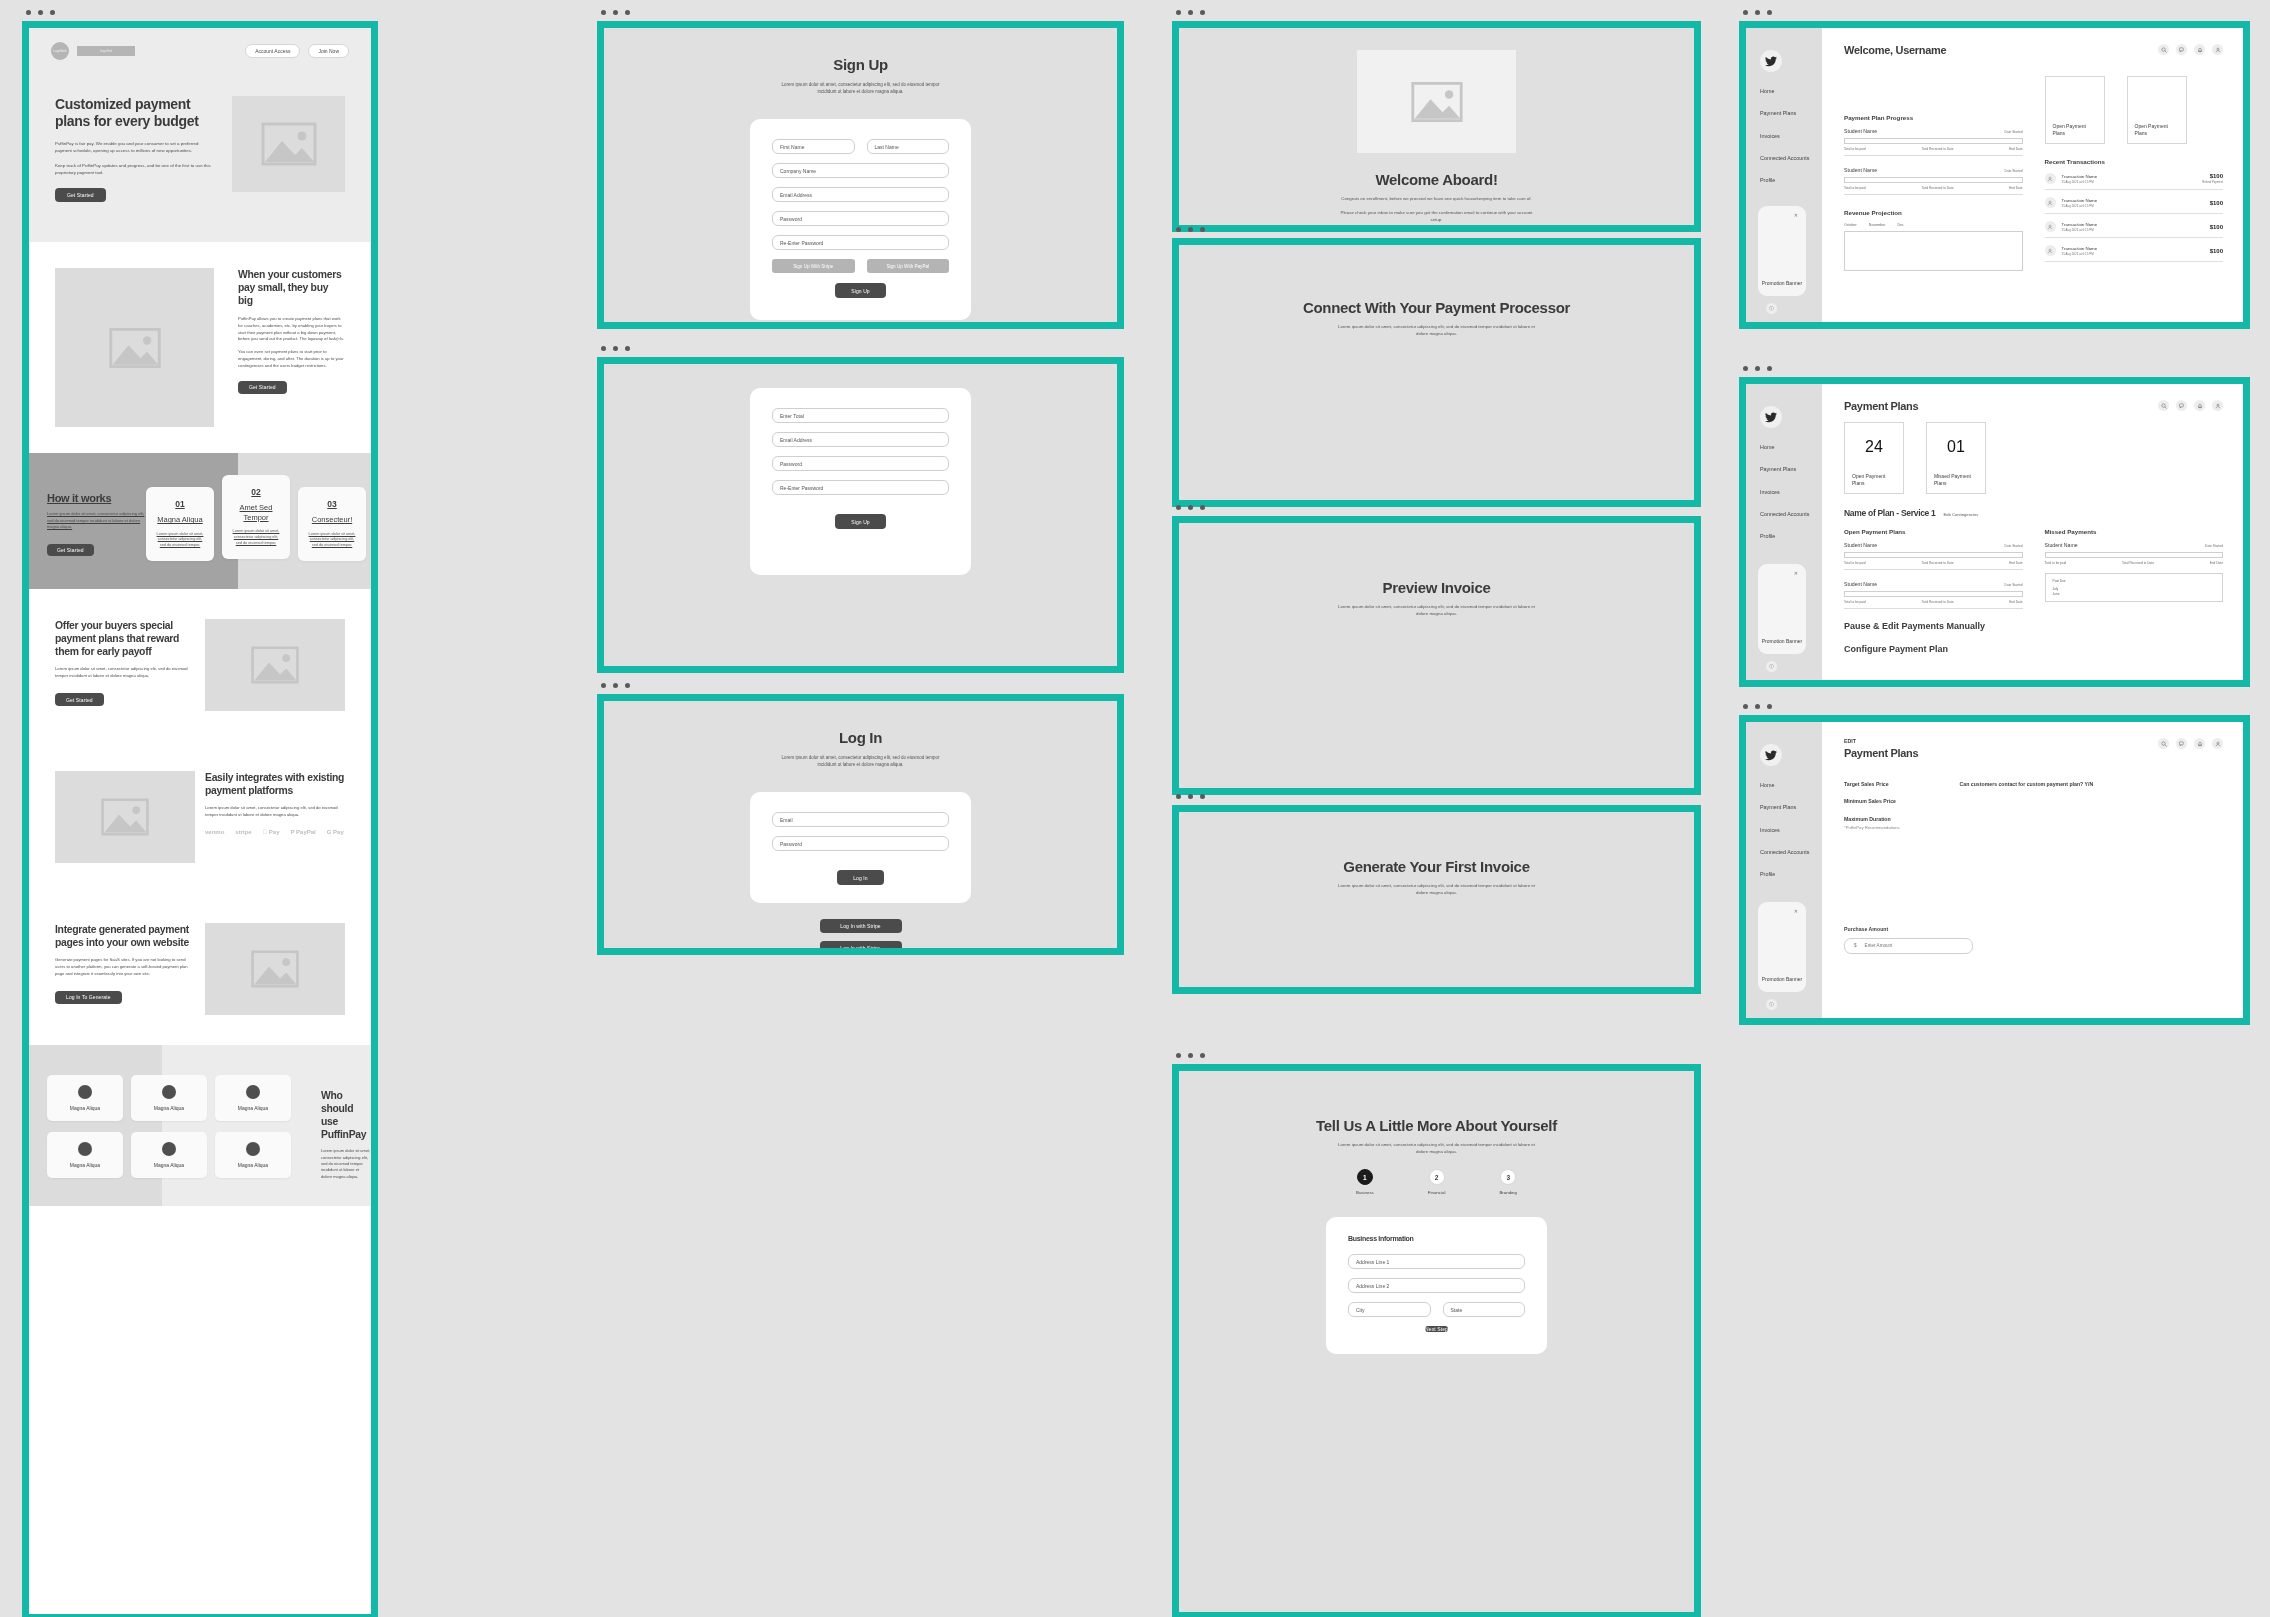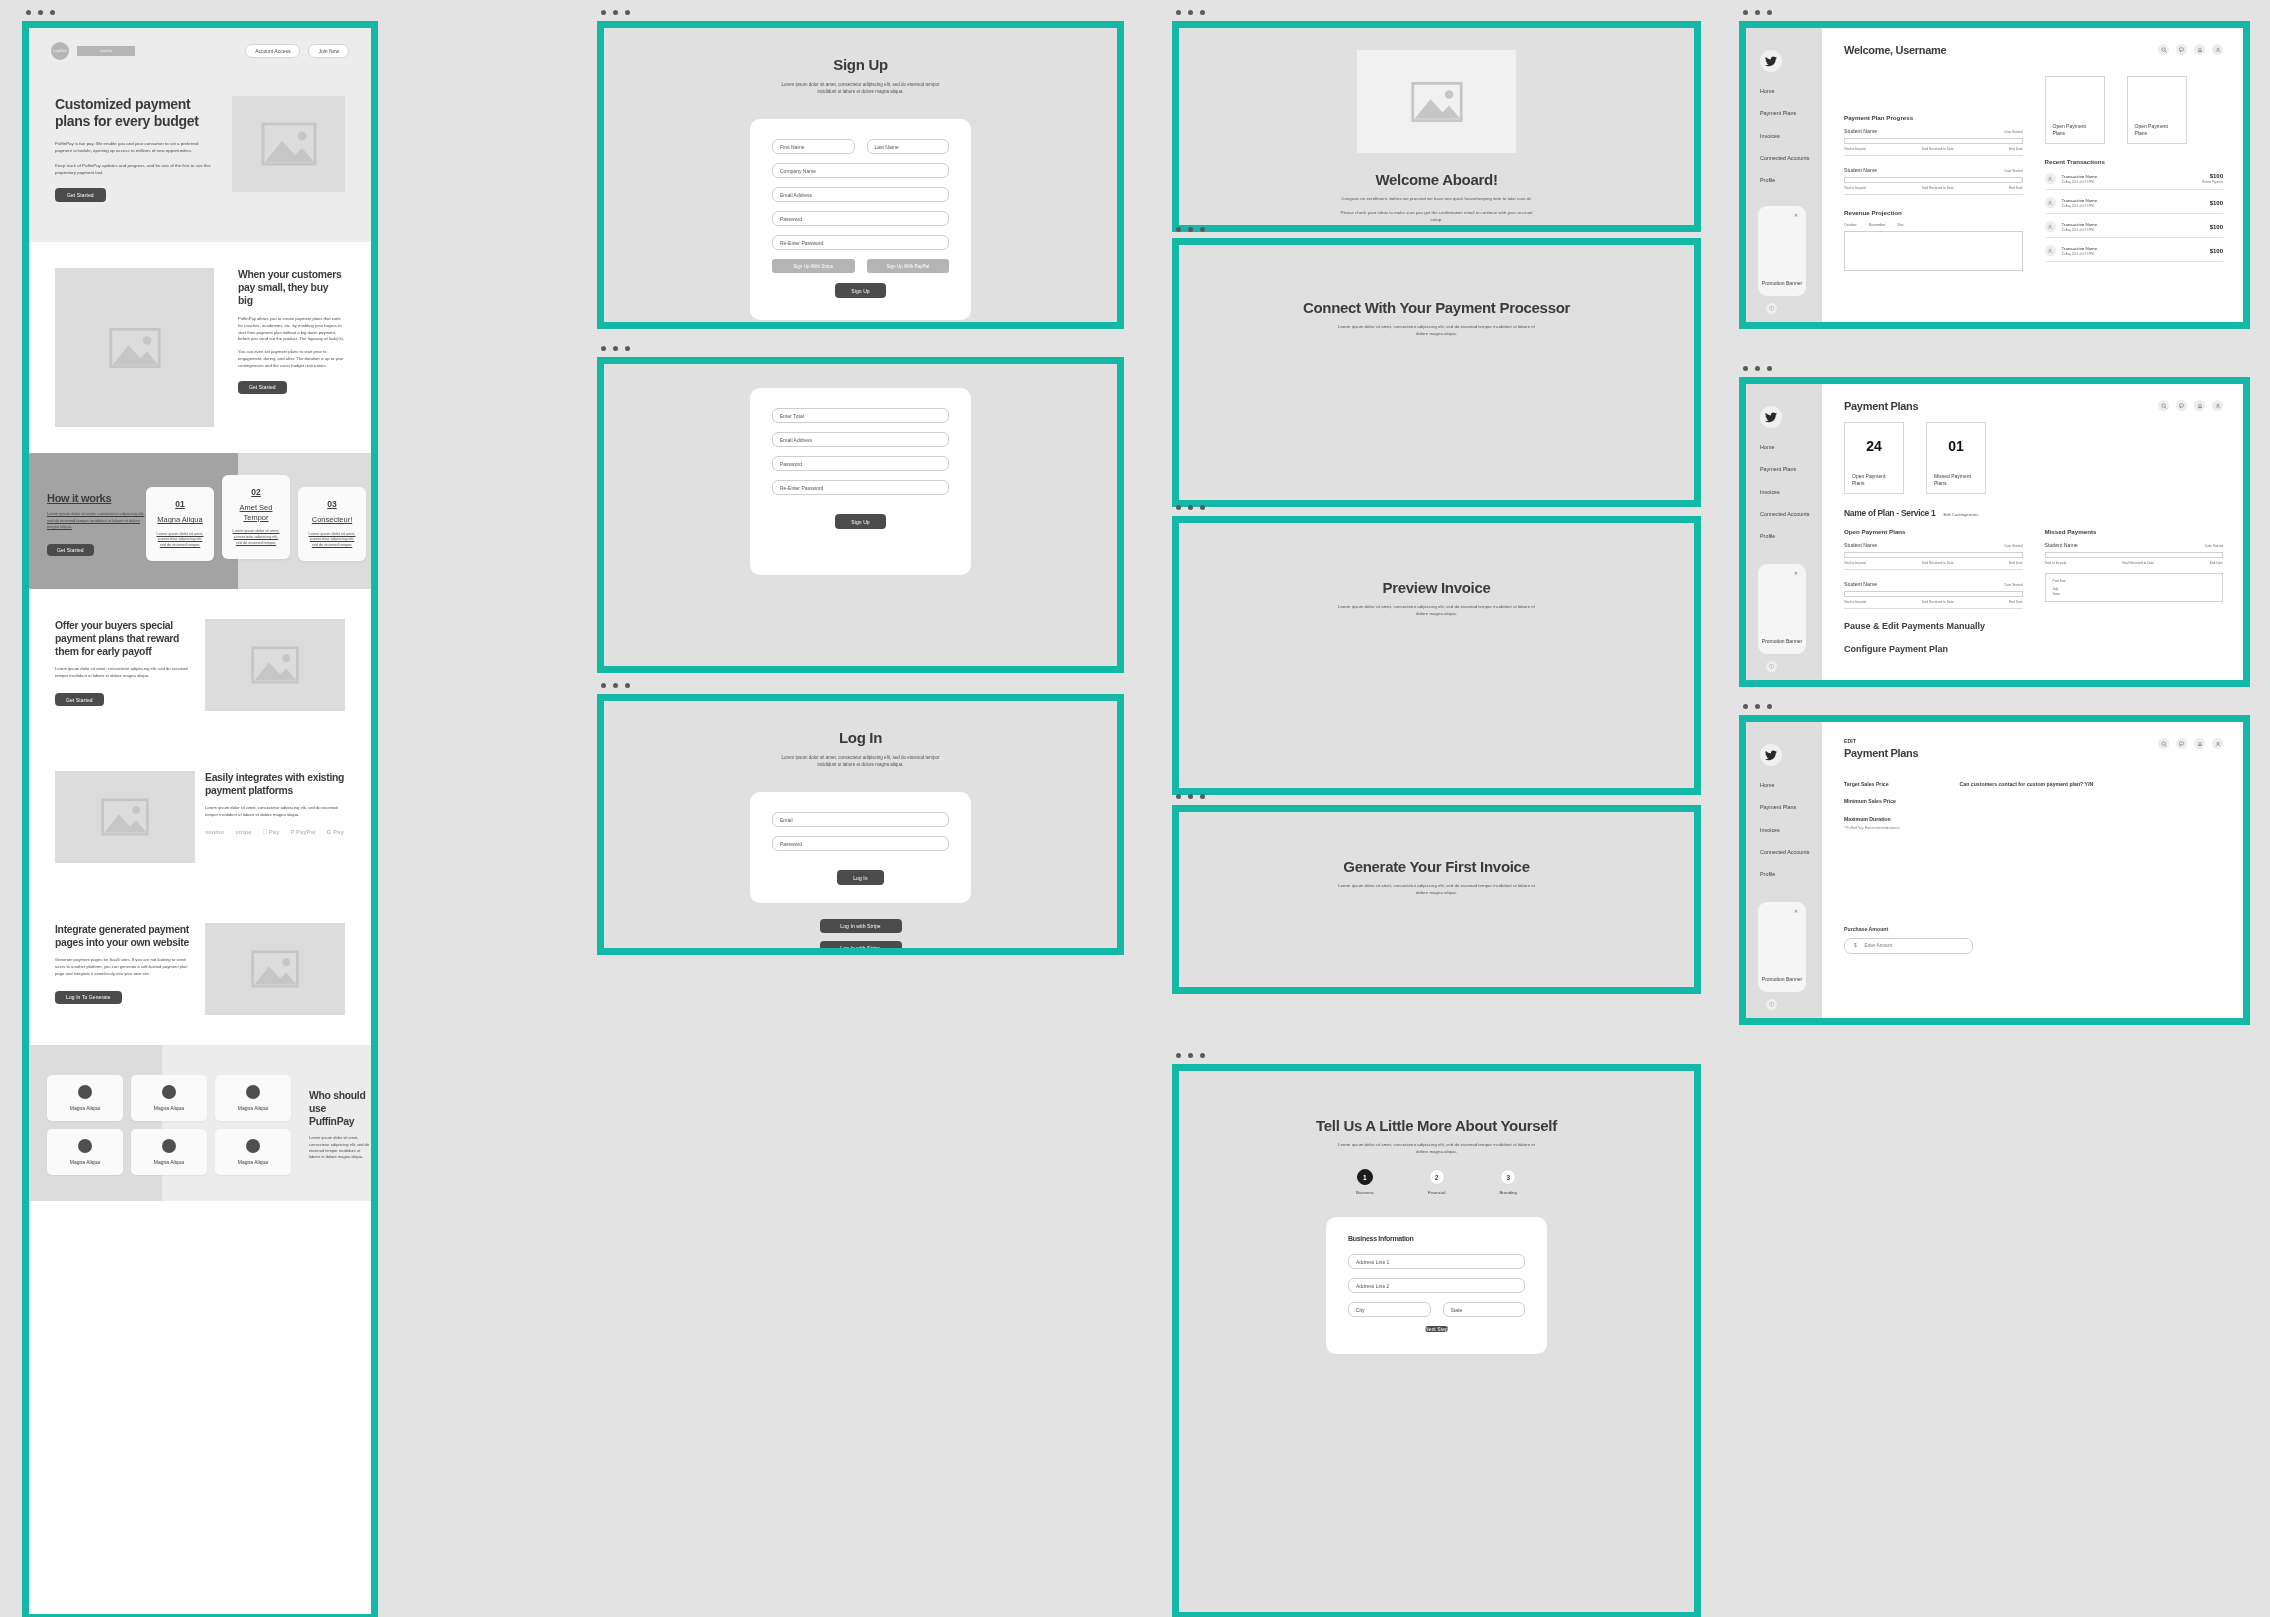--- a/index.html
+++ b/index.html
@@ -79,21 +79,21 @@
   .sec3 { background:#fff; padding:30px 26px; display:flex; gap:10px; align-items:flex-start; }
   .sec3 h2 { font-size:10.4px; line-height:1.25; margin-bottom:8px; }
   .sec3 p { font-size:4.2px; line-height:1.6; color:#4d4d4d; margin-bottom:8px; }
   .sec3 .btn-dark { height:13px; padding:0 11px; }
   .sec3 .txt { width:159px; }
   .sec3 .img-ph { width:159px; height:92px; }
   .paylogos { display:flex; gap:11px; align-items:center; margin-top:10px;
               color:#bdbdbd; font-size:6px; font-weight:bold; }
   .paylogos span { white-space:nowrap; }
 
-  .who { background:#ececec; padding:30px 0 26px 18px; display:flex; gap:18px;
+  .who { background:#ececec; padding:30px 0 26px 18px; display:flex; gap:30px;
          position:relative; }
   .who-shade { position:absolute; left:0; top:0; width:133px; height:100%; background:#dcdcdc; }
   .who-grid { display:grid; grid-template-columns:repeat(3,76px); gap:8px;
               position:relative; z-index:2; }
   .who-card { background:#fafafa; border-radius:5px; height:46px; display:flex;
               flex-direction:column; align-items:center; justify-content:center; gap:6px;
               box-shadow:0 1px 2px rgba(0,0,0,.05); }
   .who-card .dot { width:14px; height:14px; border-radius:50%; background:#4f4f4f; }
   .who-card .nm { font-size:5px; color:#3c3c3c; }
   .who-txt { position:relative; z-index:2; width:100px; padding-top:14px; }
@@ -182,21 +182,21 @@
   .topicons { position:absolute; right:20px; top:16px; display:flex; gap:7px; }
   .ic { width:11px; height:11px; border-radius:50%; background:#ededed;
         display:flex; align-items:center; justify-content:center; }
   .page-title { font-size:11px; margin-bottom:10px; }
   .eyebrow { font-size:5.2px; font-weight:bold; color:#3c3c3c; margin-bottom:3px; }
 
   .cards2 { display:flex; gap:22px; margin:10px 0 14px; }
   .stat-card { width:60px; height:68px; border:1px solid #d6d6d6; background:#fff;
                display:flex; flex-direction:column; justify-content:flex-end; padding:7px; }
   .stat-card.tall { height:72px; }
-  .stat-card .big { font-size:14px; font-weight:bold; color:#111; text-align:center;
+  .stat-card .big { font-size:16px; font-weight:normal; color:#111; text-align:center;
                     margin-bottom:auto; margin-top:8px; }
   .stat-card .cap { font-size:5px; line-height:1.3; color:#3c3c3c; }
 
   .sec-title { font-size:6.2px; font-weight:bold; color:#3c3c3c; margin-bottom:7px; }
   .plan-row { margin-bottom:11px; }
   .plan-row .hdr { display:flex; justify-content:space-between; align-items:baseline; }
   .plan-row .nm { font-size:5.2px; color:#3c3c3c; }
   .plan-row .dt { font-size:3.2px; color:#6f6f6f; }
   .bar { height:6px; border:1px solid #cfcfcf; background:#fff; margin:4px 0 3px; }
   .plan-row .foot { display:flex; justify-content:space-between; font-size:3.2px;

